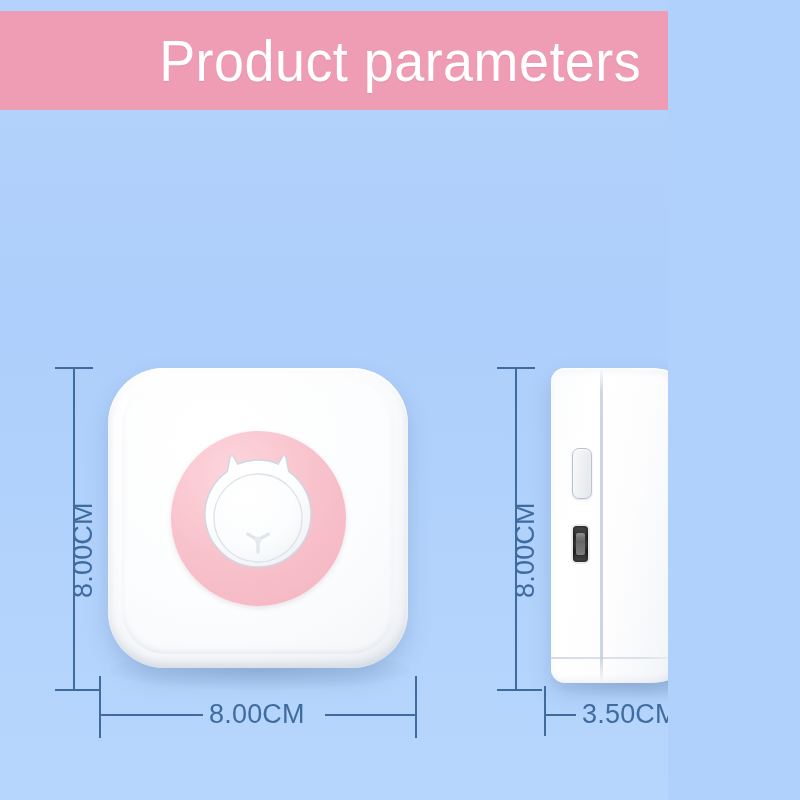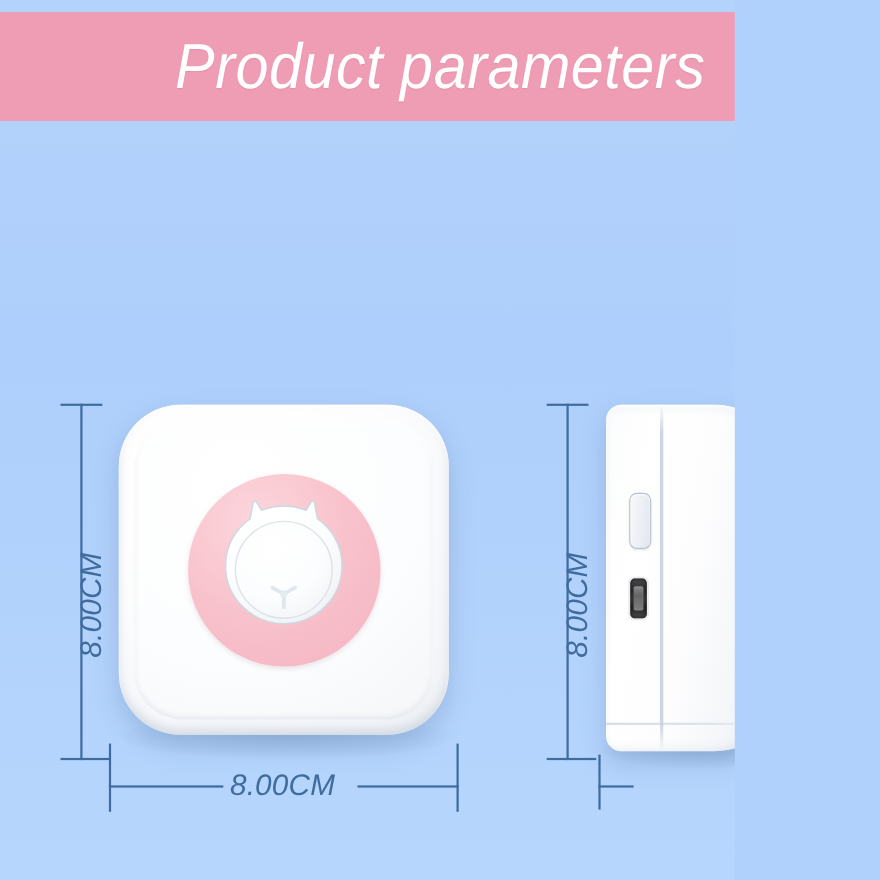--- a/index.html
+++ b/index.html
@@ -14,21 +14,20 @@
     font-family: "Liberation Sans", sans-serif;
     background: #b0d1fc;
   }
 
   #page {
     position: relative;
     width: 668px;
     height: 800px;
     background: linear-gradient(180deg, #b4d3fc 0%, #aecffb 40%, #b6d6fd 100%);
     overflow: hidden;
-    font-style: italic;
   }
 
   
   .banner {
     position: absolute;
     left: 0;
     top: 11px;
     width: 800px;
     height: 99px;
     background: #ef9cb5;
@@ -298,16 +297,17 @@
     <div class="paper-slot"></div>
   </div>
 
   <div class="dim-line dim-h" style="left:497px; top:367px; width:38px;"></div>
   <div class="dim-line dim-v" style="left:515px; top:367px; height:324px;"></div>
   <div class="dim-line dim-h" style="left:497px; top:689px; width:45px;"></div>
   <div class="dim-label vertical" style="left:512px; top:598px;">8.00CM</div>
 
   <div class="dim-line dim-v" style="left:544px; top:686px; height:50px;"></div>
   <div class="dim-line dim-h" style="left:544px; top:714px; width:32px;"></div>
+  <div class="dim-label" style="left:582px; top:701px;">3.50CM</div>
   <div class="dim-line dim-h" style="left:684px; top:714px; width:29px;"></div>
   <div class="dim-line dim-v" style="left:711px; top:686px; height:50px;"></div>
 
 </div>
 
 </body></html>

